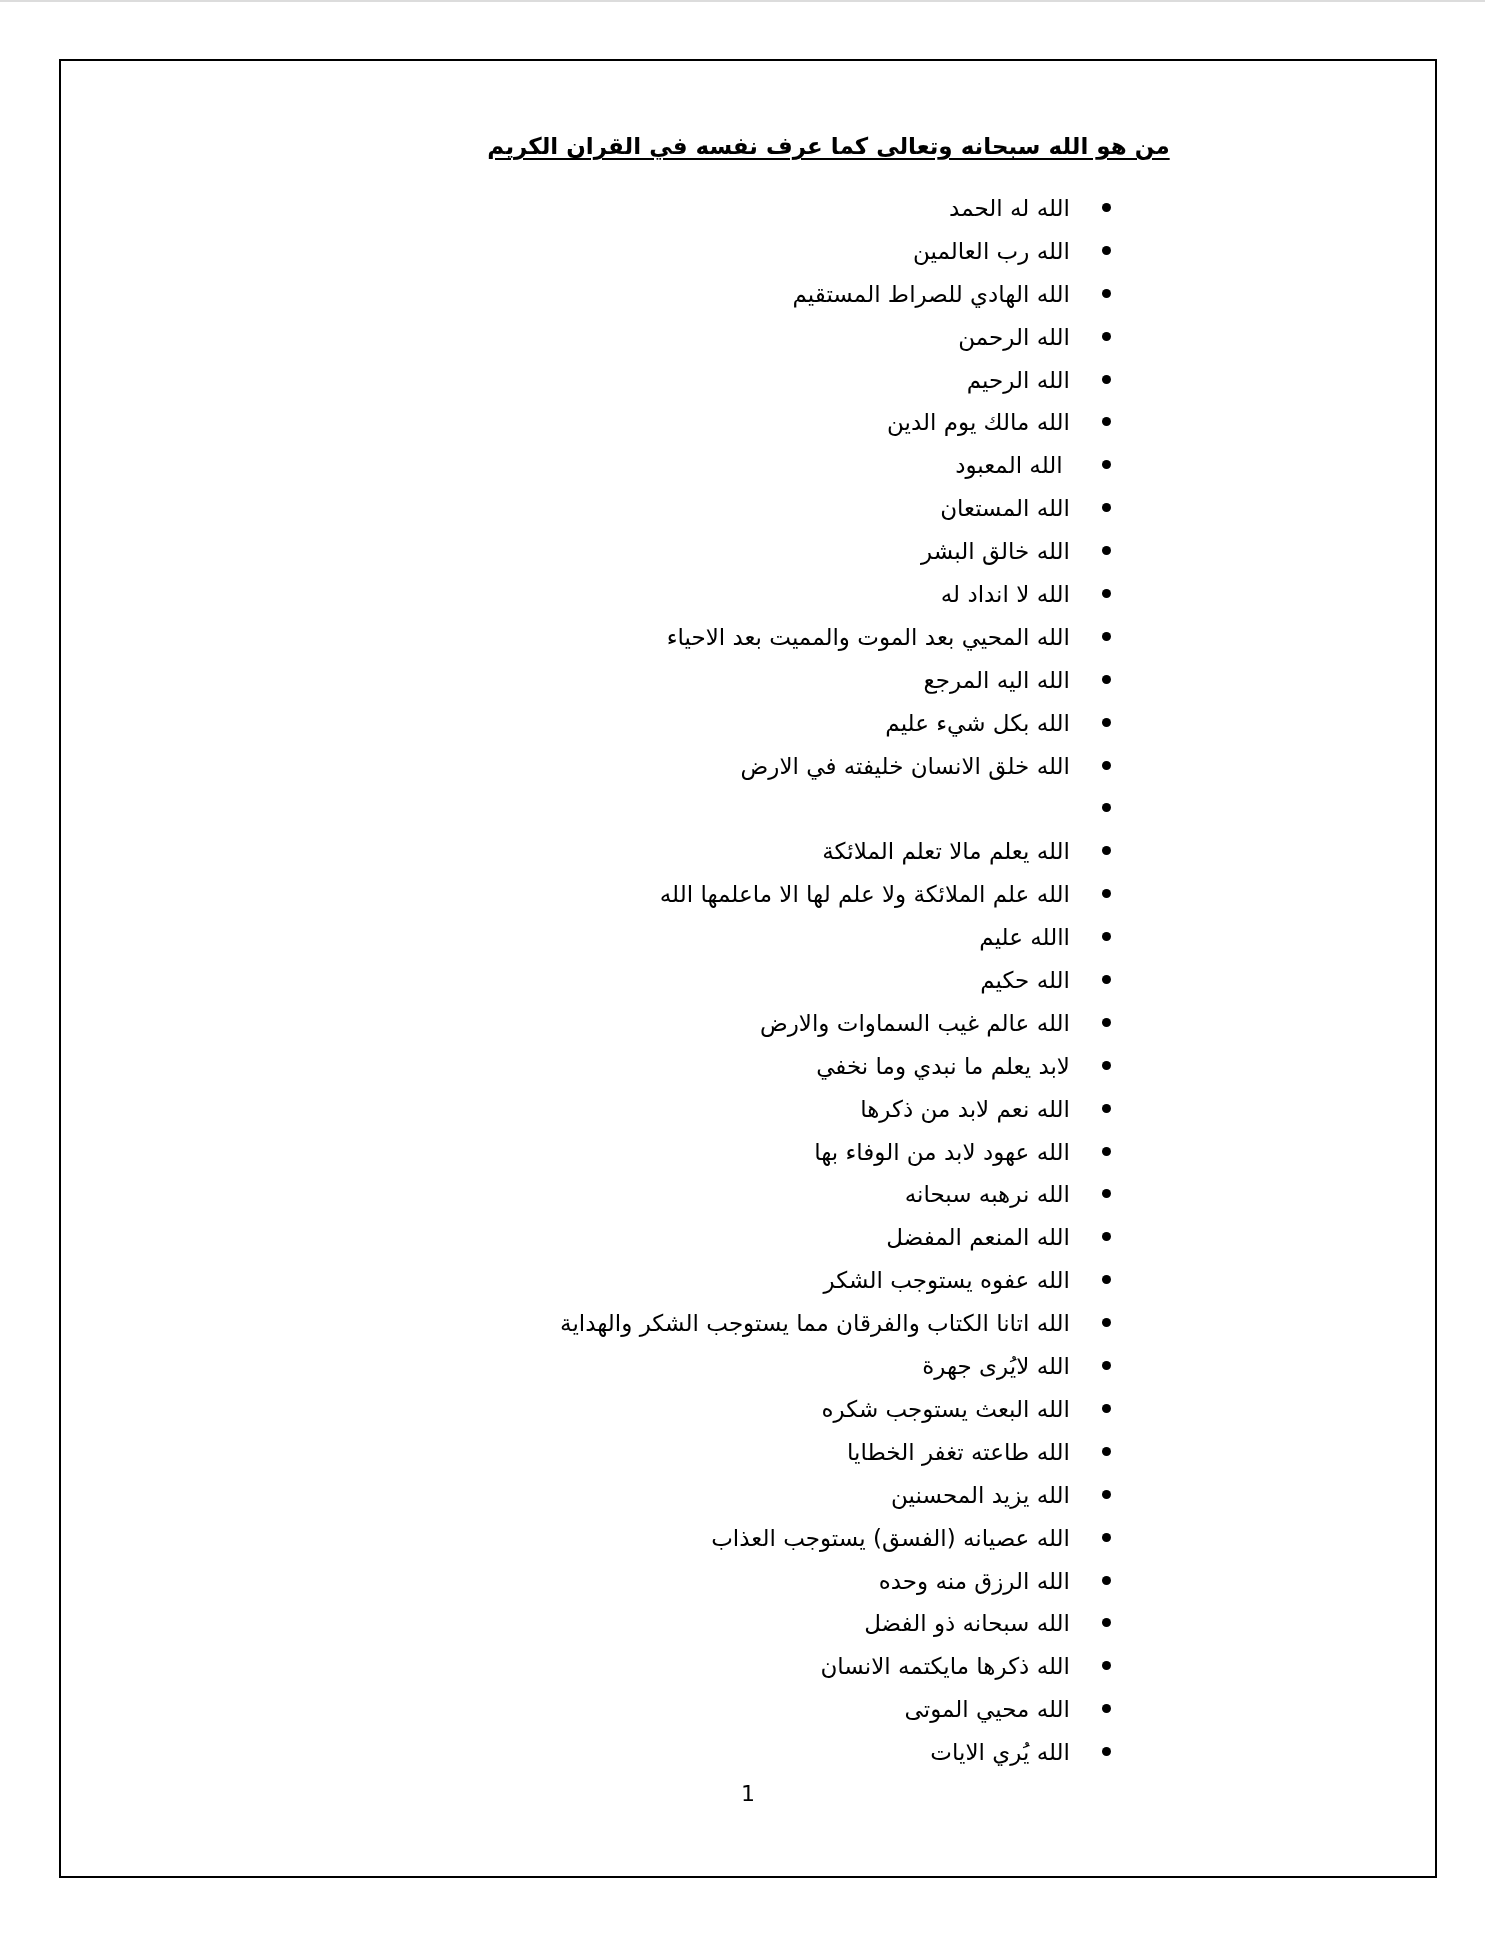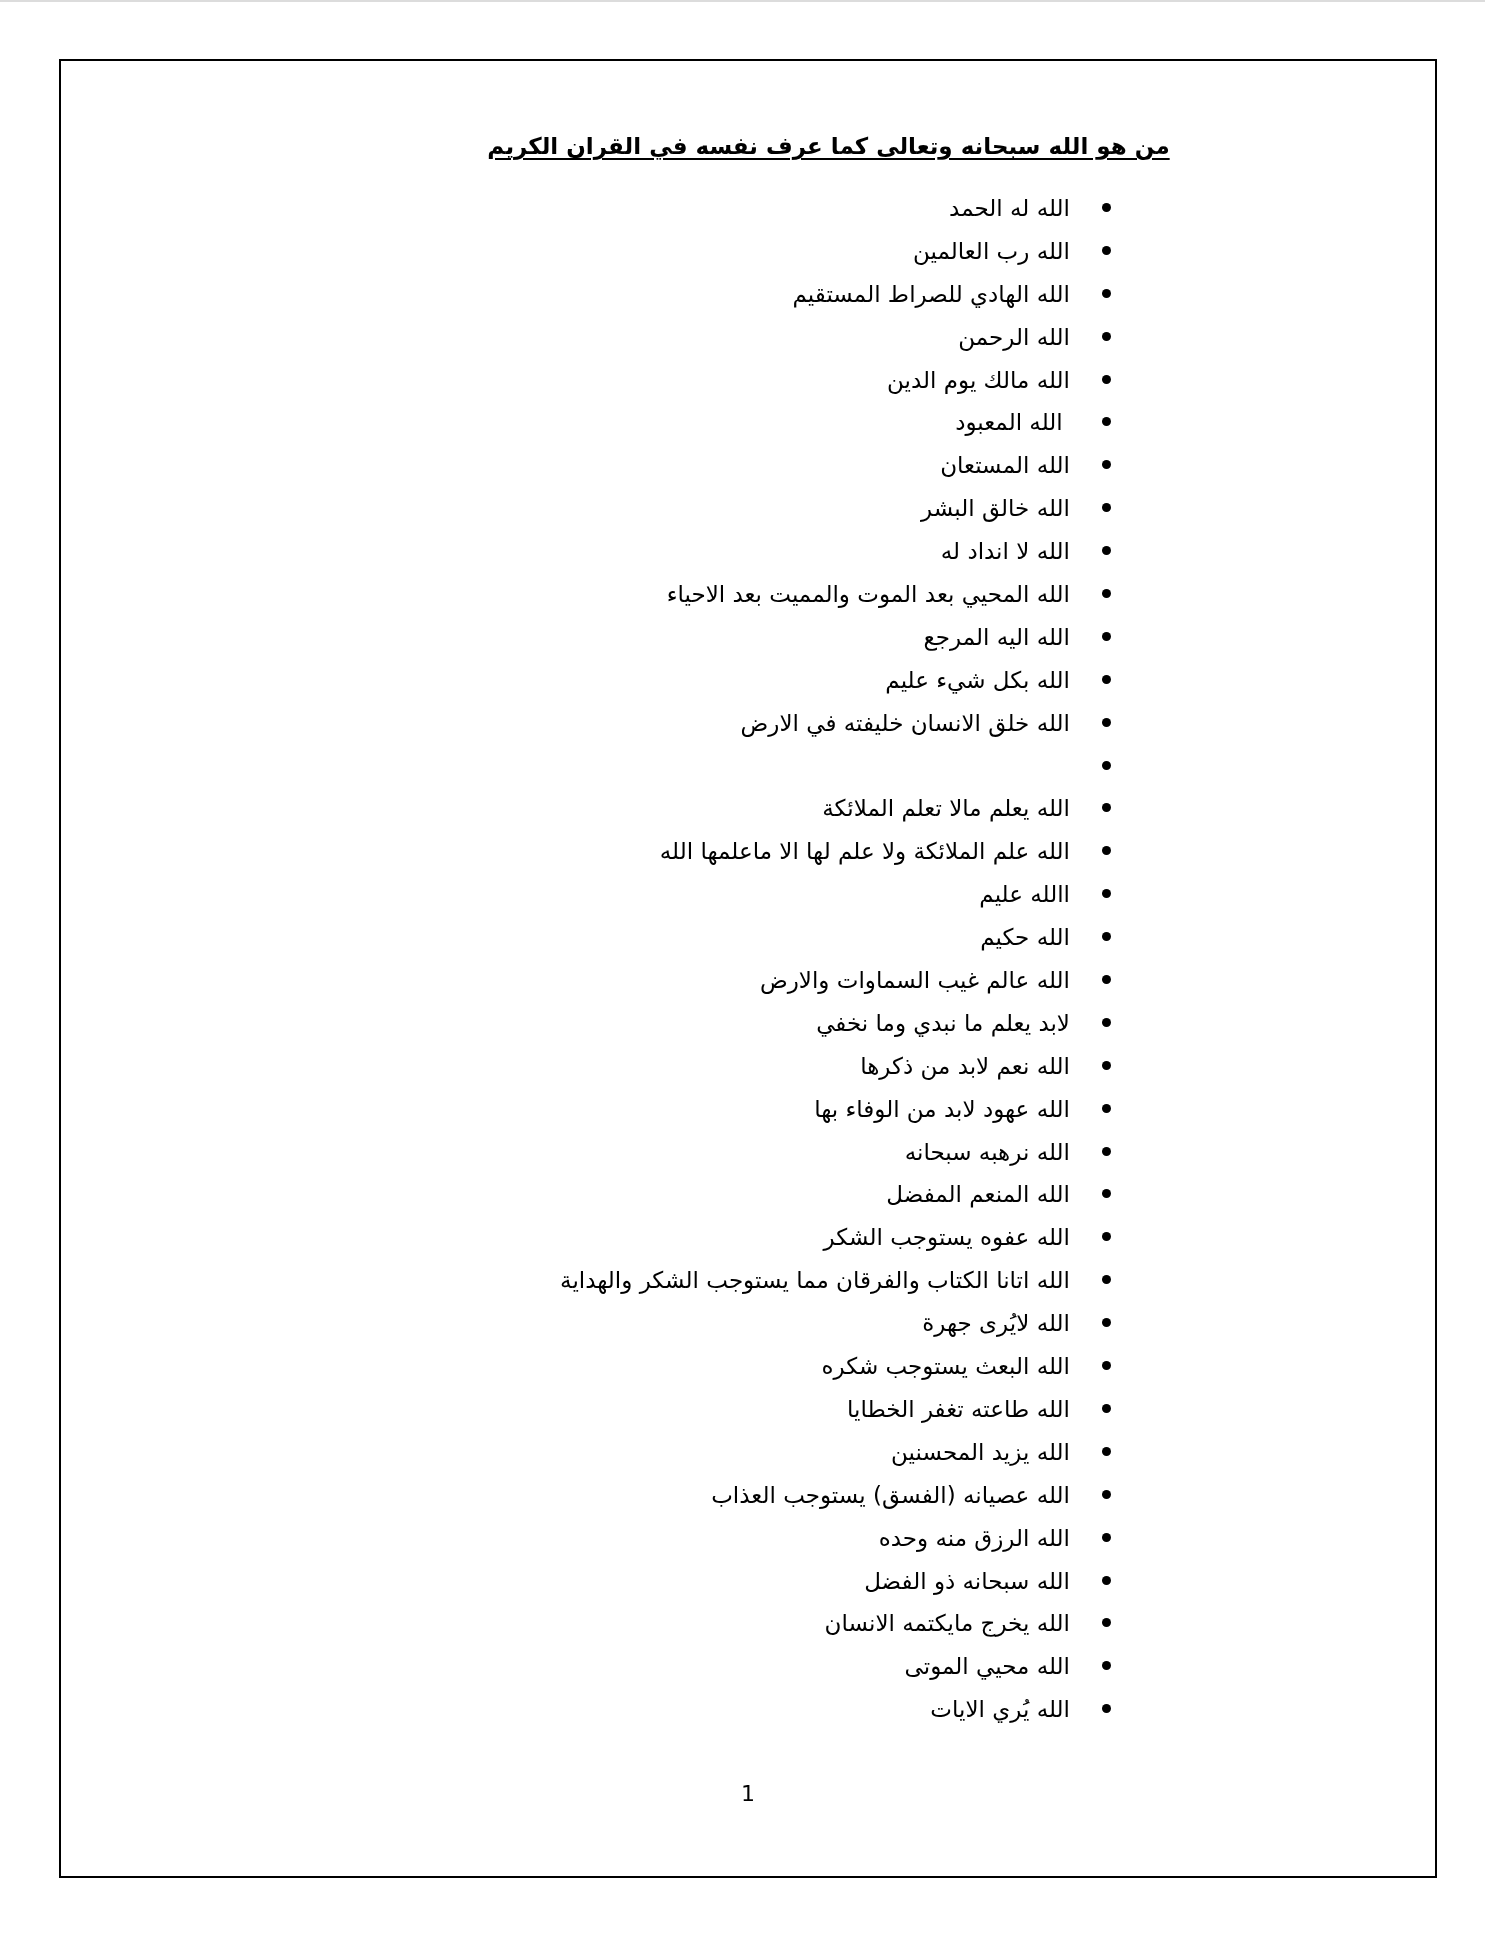--- a/index.html
+++ b/index.html
@@ -40,20 +40,24 @@
         <span class="bullet"></span>
         <span class="txt">الله رب العالمين</span>
       </li>
       <li>
         <span class="bullet"></span>
         <span class="txt">الله الهادي للصراط المستقيم</span>
       </li>
       <li>
         <span class="bullet"></span>
         <span class="txt">الله الرحمن</span>
+      </li>
+      <li>
+        <span class="bullet"></span>
+        <span class="txt">الله الرحيم</span>
       </li>
       <li>
         <span class="bullet"></span>
         <span class="txt">الله مالك يوم الدين</span>
       </li>
       <li>
         <span class="bullet"></span>
         <span class="txt"> الله المعبود</span>
       </li>
       <li>
@@ -158,21 +162,21 @@
       <li>
         <span class="bullet"></span>
         <span class="txt">الله الرزق منه وحده</span>
       </li>
       <li>
         <span class="bullet"></span>
         <span class="txt">الله سبحانه ذو الفضل</span>
       </li>
       <li>
         <span class="bullet"></span>
-        <span class="txt">الله يخرج مايكتمه الانسان</span>
+        <span class="txt">الله ذكرها مايكتمه الانسان</span>
       </li>
       <li>
         <span class="bullet"></span>
         <span class="txt">الله محيي الموتى</span>
       </li>
       <li>
         <span class="bullet"></span>
         <span class="txt">الله يُري الايات</span>
       </li>
     </ul>

